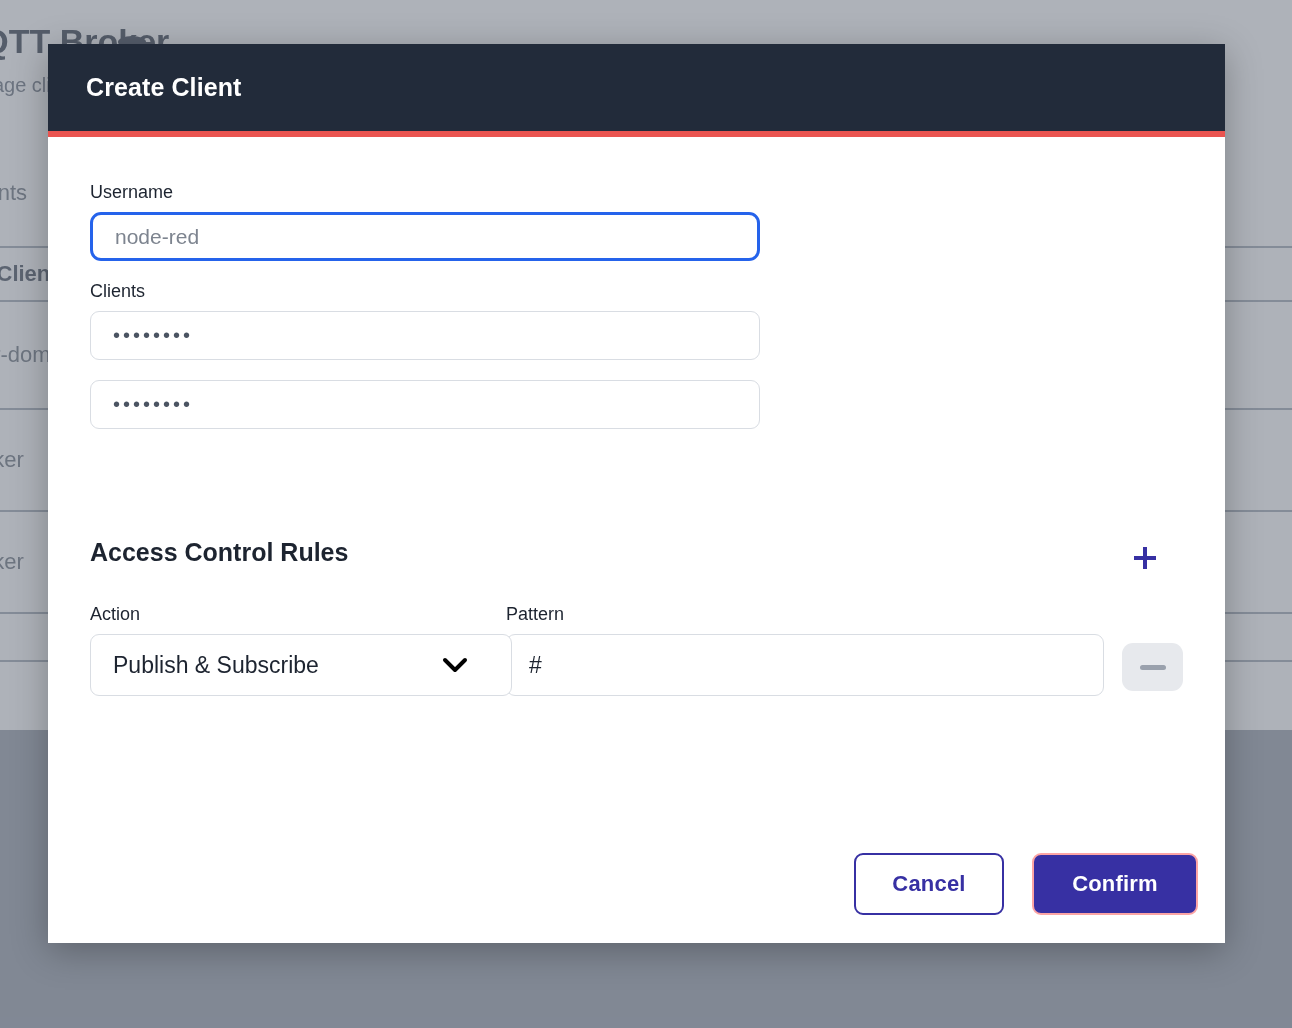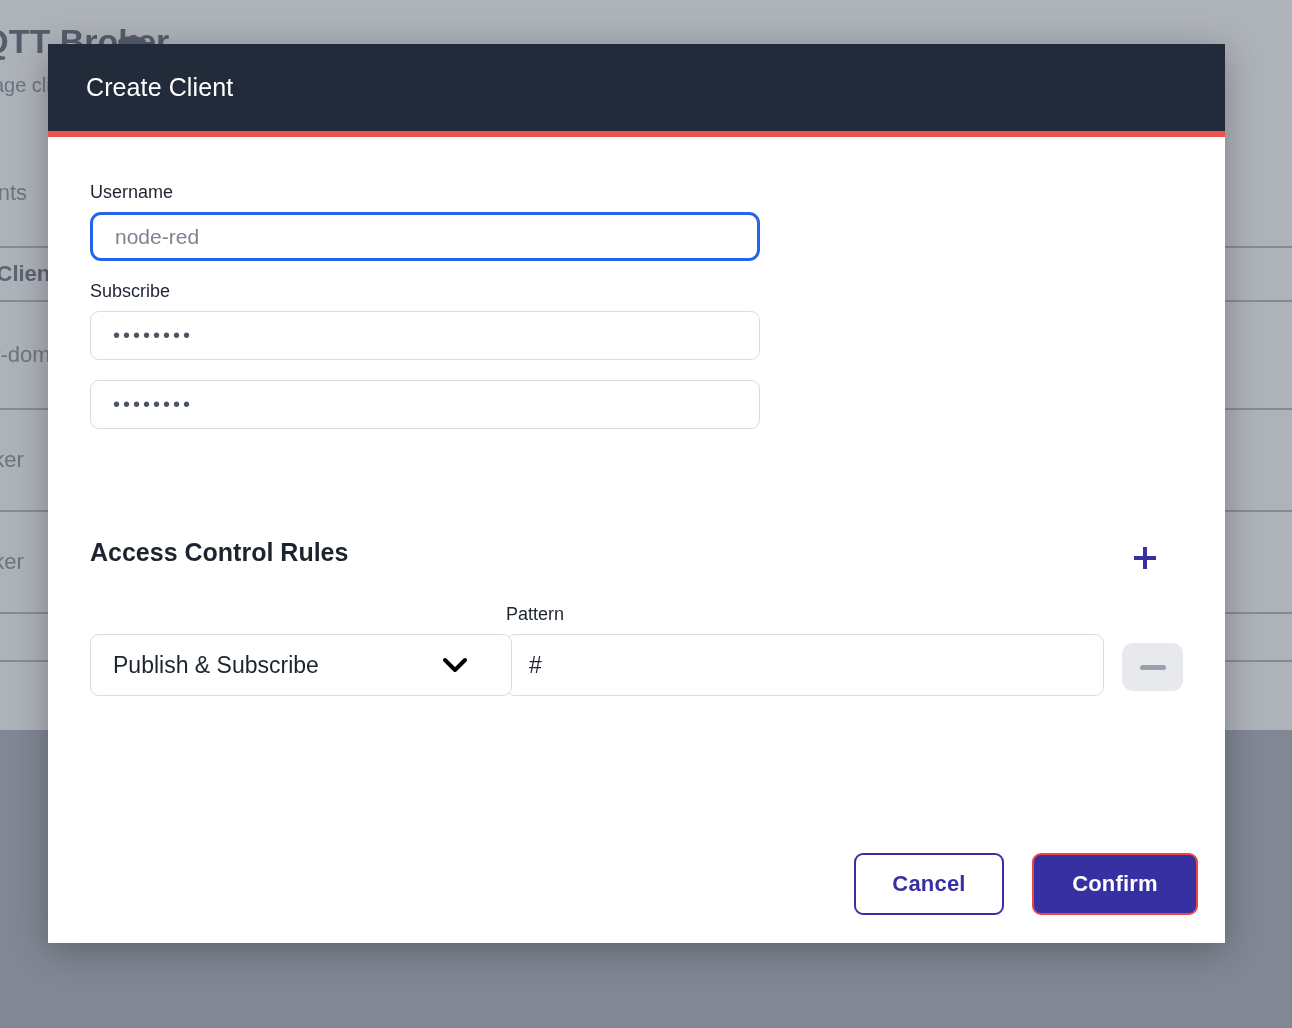--- a/index.html
+++ b/index.html
@@ -88,21 +88,21 @@
     height: 87px;
     background: #222b3a;
     display: flex;
     align-items: center;
     padding-left: 38px;
     flex: 0 0 auto;
   }
   .modal-title {
     color: #ffffff;
     font-size: 25px;
-    font-weight: 400;
+    font-weight: 700;
     letter-spacing: 0.1px;
   }
   .accent-bar {
     height: 6px;
     background: #ea5450;
     flex: 0 0 auto;
   }
   .modal-body {
     flex: 1 1 auto;
     padding: 45px 42px 0 42px;
@@ -237,21 +237,21 @@
   .btn-cancel {
     width: 150px; height: 62px;
     background: #ffffff;
     color: #3730a3;
     border: 2px solid #3730a3;
   }
   .btn-confirm {
     width: 166px; height: 62px;
     background: #3730a3;
     color: #ffffff;
-    border: 2px solid #ef4444;
+    border: 2px solid #fca5a5;
   }
 </style>
 </head>
 <body>
 
 <div id="backdrop">
   <div class="bg-page">
     <div class="bg-title">MQTT Broker</div>
     <div class="bg-subtitle">Manage clients for messaging</div>
     <div class="bg-blip"></div>
@@ -279,39 +279,40 @@
   <div class="accent-bar"></div>
 
   <div class="modal-body">
 
     <div class="field-block">
       <label class="field-label">Username</label>
       <input class="text-input focused" type="text" placeholder="node-red" style="">
     </div>
 
     <div class="field-block">
-      <label class="field-label">Subscribe</label>
+      <label class="field-label">Clients</label>
       <input class="text-input pw-input" type="text" readonly="" value="••••••••" style="">
     </div>
 
     <div class="field-block">
       <input class="text-input pw-input" type="text" readonly="" value="••••••••" style="">
     </div>
 
     <div class="acr-head">
       <span class="acr-title">Access Control Rules</span>
       <button class="plus-btn">
         <svg width="32" height="32" viewBox="0 0 32 32">
           <path d="M16 5 L16 27 M5 16 L27 16" stroke="#3730a3" stroke-width="4" stroke-linecap="butt"></path>
         </svg>
       </button>
     </div>
 
     <div class="rules-grid">
       <div class="col-action">
+        <label class="field-label">Action</label>
         <div class="select-wrap">
           <div class="select-box">
             <span>Publish &amp; Subscribe</span>
           </div>
           <svg class="chev" width="26" height="16" viewBox="0 0 26 16">
             <path d="M3 3 L13 13 L23 3" stroke="#000000" stroke-width="4" fill="none" stroke-linecap="round" stroke-linejoin="round"></path>
           </svg>
         </div>
       </div>
 

